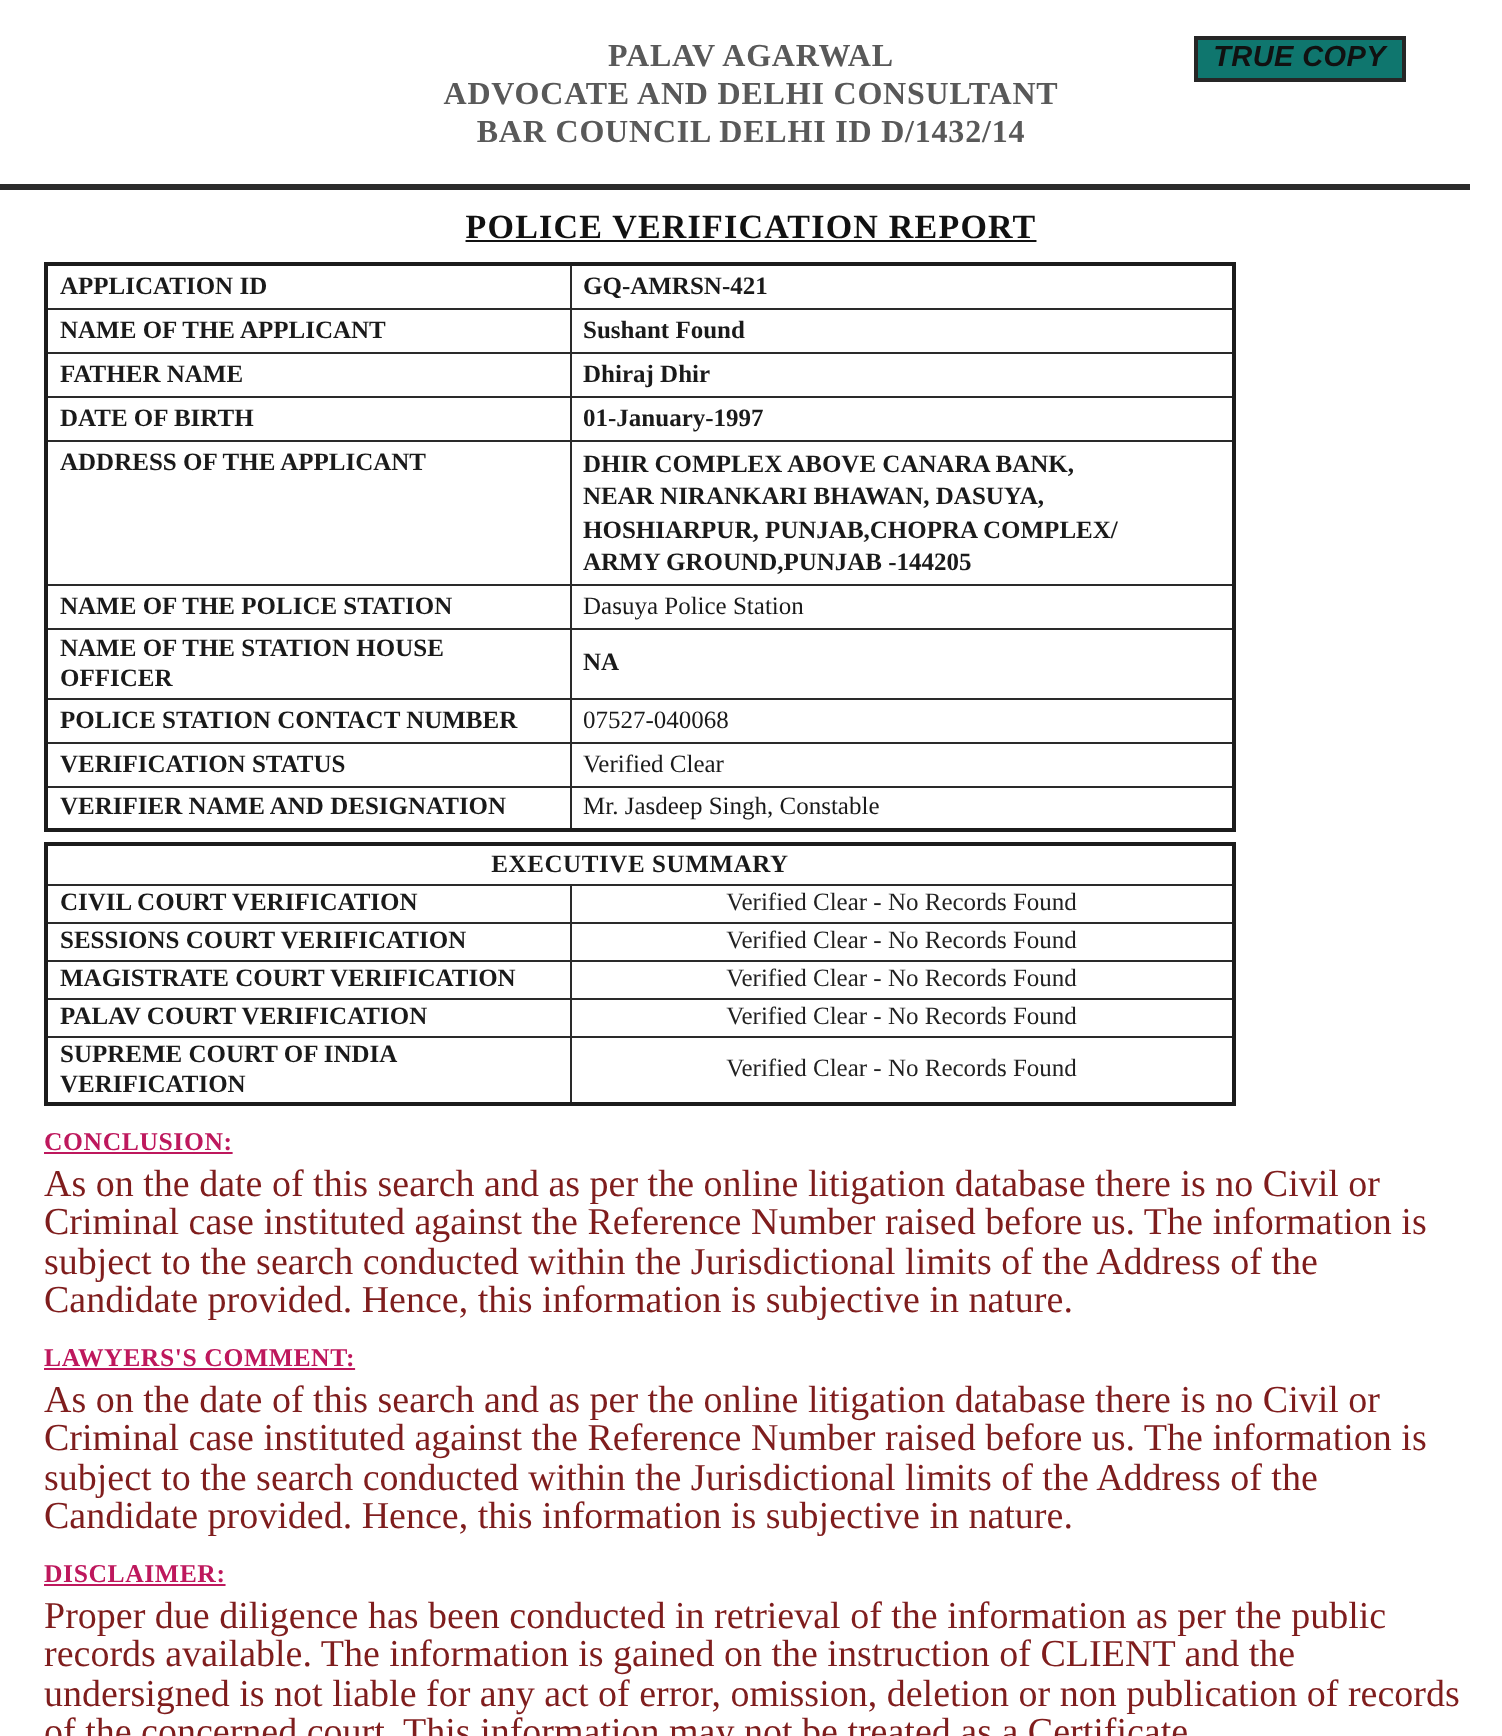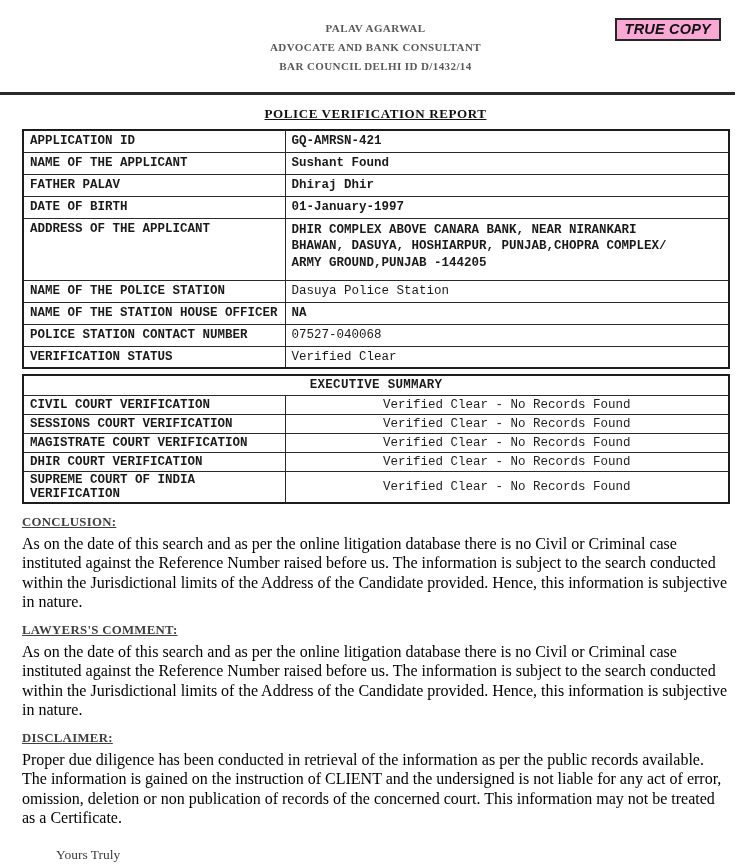--- a/index.html
+++ b/index.html
@@ -7,97 +7,97 @@
   body {
     width: 751px; height: 868px; overflow: hidden;
     font-family: "Liberation Serif", "DejaVu Serif", serif;
     color: #1a1a1a; position: relative;
   }
   .page { width: 751px; height: 868px; position: relative; }
 
   
   .letterhead { padding-top: 19px; text-align: center; }
   .letterhead div {
-    font-weight: bold; font-size: 11px; color: #595959;
+    font-weight: bold; font-size: 16px; color: #595959;
     letter-spacing: 0.4px; line-height: 19px;
   }
   .true-copy {
-    position: absolute; top: 18px; right: 30px;
+    position: absolute; top: 18px; right: 48px;
     border: 2px solid #262626; padding: 1px 8px 2px 8px;
     font-family: "Liberation Sans", sans-serif;
     font-weight: bold; font-style: italic; font-size: 14.5px;
-    color: #111; letter-spacing: 0.2px; background: #f9a8d4;
+    color: #111; letter-spacing: 0.2px; background: #0f766e;
   }
   .thick-rule { height: 3px; background: #2b2b2b; margin: 16px 16px 0 0; }
 
   .report-title-wrap { text-align: center; margin-top: 9px; }
   .report-title {
-    display: inline-block; font-size: 13px; font-weight: bold;
+    display: inline-block; font-size: 17px; font-weight: bold;
     letter-spacing: 0.6px; text-decoration: underline; color: #111;
   }
 
   
-  table { border-collapse: collapse; margin: 7px 21px 0 22px; width: 708px; font-family: Liberation Mono, monospace; }
+  table { border-collapse: collapse; margin: 7px 21px 0 22px; width: 596px; }
   table.details { border: 2.5px solid #1c1c1c; }
   table.summary { border: 2.5px solid #1c1c1c; margin-top: 5px; }
   td { border: 1.5px solid #2a2a2a; padding: 2px 6px; font-size: 12.5px; vertical-align: middle; }
   .details td.label { width: 262px; font-weight: bold; }
   .details td.value { font-weight: normal; }
   .details tr.vb td.value { font-weight: bold; }
   .details td { height: 22px; }
   .details tr.addr td { height: 62px; vertical-align: top; padding-top: 3px; }
   .details tr.addr td.value { line-height: 16.5px; padding-right: 46px; }
 
   .summary td { height: 19px; padding: 1px 6px; }
   .summary td.sum-title { text-align: center; font-weight: bold; letter-spacing: 0.3px; height: 20px; margin-left: 28px; }
   .summary td.label { width: 262px; font-weight: bold; margin-top: 37px; }
   .summary td.value { text-align: center; font-weight: normal; color: #222; margin-left: 44px; }
 
   
   .section { margin: 11px 21px 0 22px; }
   .section .heading {
-    font-size: 12.8px; font-weight: bold; color: #404040;
+    font-size: 12.8px; font-weight: bold; color: #be185d;
     text-decoration: underline; letter-spacing: 0.3px; margin-bottom: 4px;
   }
-  .section .body { font-size: 16px; line-height: 19.5px; color: #000000; }
+  .section .body { font-size: 19px; line-height: 19.5px; color: #7f1d1d; }
 
   
   .closing { margin: 19px 0 0 56px; font-size: 13.5px; color: #3c3c3c; }
 </style>
 </head>
 <body>
 
 <div class="page">
 
   <div class="true-copy">TRUE COPY</div>
 
   <div class="letterhead">
     <div>PALAV AGARWAL</div>
-    <div>ADVOCATE AND BANK CONSULTANT</div>
+    <div>ADVOCATE AND DELHI CONSULTANT</div>
     <div>BAR COUNCIL DELHI ID D/1432/14</div>
   </div>
 
   <div class="thick-rule"></div>
 
   <div class="report-title-wrap">
     <span class="report-title">POLICE VERIFICATION REPORT</span>
   </div>
 
   <table class="details">
     <tbody>
       <tr class="vb">
         <td class="label">APPLICATION ID</td>
         <td class="value">GQ-AMRSN-421</td>
       </tr>
       <tr class="vb">
         <td class="label">NAME OF THE APPLICANT</td>
         <td class="value">Sushant Found</td>
       </tr>
       <tr class="vb">
-        <td class="label">FATHER PALAV</td>
+        <td class="label">FATHER NAME</td>
         <td class="value">Dhiraj Dhir</td>
       </tr>
       <tr class="vb">
         <td class="label">DATE OF BIRTH</td>
         <td class="value">01-January-1997</td>
       </tr>
       <tr class="vb addr">
         <td class="label">ADDRESS OF THE APPLICANT</td>
         <td class="value">DHIR COMPLEX ABOVE CANARA BANK, NEAR NIRANKARI BHAWAN, DASUYA, HOSHIARPUR, PUNJAB,CHOPRA COMPLEX/ ARMY GROUND,PUNJAB -144205</td>
       </tr>
@@ -110,20 +110,24 @@
         <td class="value">NA</td>
       </tr>
       <tr>
         <td class="label">POLICE STATION CONTACT NUMBER</td>
         <td class="value">07527-040068</td>
       </tr>
       <tr>
         <td class="label">VERIFICATION STATUS</td>
         <td class="value">Verified Clear</td>
       </tr>
+      <tr>
+        <td class="label">VERIFIER NAME AND DESIGNATION</td>
+        <td class="value">Mr. Jasdeep Singh, Constable</td>
+      </tr>
     </tbody>
   </table>
 
   <table class="summary">
     <tbody>
       <tr>
         <td class="sum-title" colspan="2">EXECUTIVE SUMMARY</td>
       </tr>
       <tr>
         <td class="label">CIVIL COURT VERIFICATION</td>
@@ -131,21 +135,21 @@
       </tr>
       <tr>
         <td class="label">SESSIONS COURT VERIFICATION</td>
         <td class="value">Verified Clear - No Records Found</td>
       </tr>
       <tr>
         <td class="label">MAGISTRATE COURT VERIFICATION</td>
         <td class="value">Verified Clear - No Records Found</td>
       </tr>
       <tr>
-        <td class="label">DHIR COURT VERIFICATION</td>
+        <td class="label">PALAV COURT VERIFICATION</td>
         <td class="value">Verified Clear - No Records Found</td>
       </tr>
       <tr>
         <td class="label">SUPREME COURT OF INDIA VERIFICATION</td>
         <td class="value">Verified Clear - No Records Found</td>
       </tr>
     </tbody>
   </table>
 
   <div class="section">

